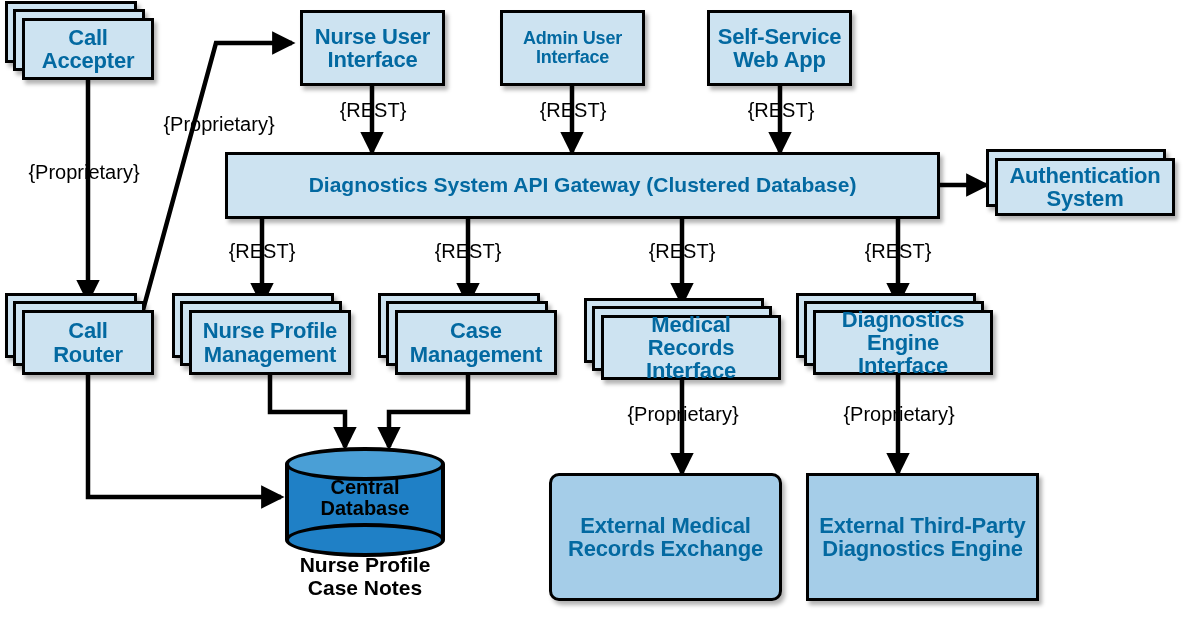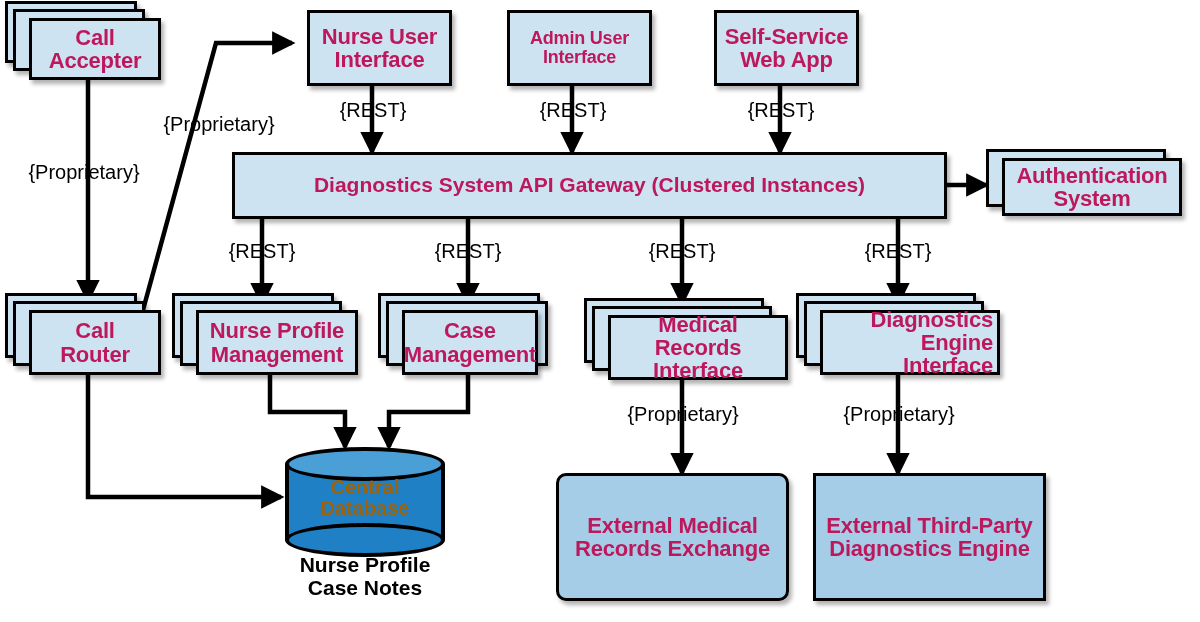--- a/index.html
+++ b/index.html
@@ -14,27 +14,26 @@
 
   
   .node{position:absolute;box-sizing:border-box;}
   .face{
     position:absolute;left:0;top:0;width:100%;height:100%;
     box-sizing:border-box;
     background:#cde3f1;
     border:3px solid #000000;
     display:flex;align-items:center;justify-content:center;
     text-align:center;
-    color:#be185d;
+    color:#0369a1;
     line-height:1.06;
     font-weight:700;
     letter-spacing:-0.2px;
     box-shadow:3px 4px 4px rgba(0,0,0,0.30);
     z-index:3;
-    margin-left:7px;
   }
   .face .txt{padding:0 4px;display:block;}
   
   .layer{
     position:absolute;box-sizing:border-box;
     background:#cde3f1;
     border:3px solid #000000;
     box-shadow:3px 4px 4px rgba(0,0,0,0.30);
   }
   .layer.l1{z-index:2;}
@@ -69,21 +68,21 @@
     box-sizing:border-box;
   }
   .db .cyl-bot{
     position:absolute;left:0;width:100%;height:34px;
     background:#1f80c6;
     border:4px solid #000;border-radius:50%;
     box-sizing:border-box;
   }
   .db .cyl-label{
     position:absolute;left:0;width:100%;
-    text-align:center;color:#a16207;font-weight:700;font-size:20px;
+    text-align:center;color:#000000;font-weight:700;font-size:20px;
     line-height:1.05;z-index:5;
   }
   .db-caption{
     position:absolute;text-align:center;color:#000;
     font-weight:700;font-size:21px;line-height:1.1;
     transform:translateX(-50%);z-index:5;white-space:nowrap;
   }
 </style>
 </head>
 <body>
@@ -144,21 +143,21 @@
   </div>
 
   <div class="node" style="left:707px;top:10px;width:145px;height:76px;">
     <div class="face" style="font-size:22px;">
       <span class="txt">Self-Service<br>Web App</span>
     </div>
   </div>
 
   <div class="node gateway" style="left:225px;top:152px;width:715px;height:67px;">
     <div class="face">
-      <span class="txt">Diagnostics System API Gateway (Clustered Instances)</span>
+      <span class="txt">Diagnostics System API Gateway (Clustered Database)</span>
     </div>
   </div>
 
   <div class="node" style="left:995px;top:158px;width:180px;height:58px;">
     <div class="layer l1" style="left:-9px;top:-9px;width:180px;height:58px;"></div>
     <div class="face" style="font-size:22px;">
       <span class="txt">Authentication<br>System</span>
     </div>
   </div>
 
@@ -171,40 +170,40 @@
   </div>
 
   <div class="node" style="left:189px;top:310px;width:162px;height:65px;">
     <div class="layer l1" style="left:-9px;top:-9px;width:162px;height:65px;"></div>
     <div class="layer l2" style="left:-17px;top:-17px;width:162px;height:65px;"></div>
     <div class="face" style="font-size:22px;">
       <span class="txt">Nurse Profile<br>Management</span>
     </div>
   </div>
 
-  <div class="node" style="left:395px;top:310px;width:136px;height:65px;">
+  <div class="node" style="left:395px;top:310px;width:162px;height:65px;">
     <div class="layer l1" style="left:-9px;top:-9px;width:162px;height:65px;"></div>
     <div class="layer l2" style="left:-17px;top:-17px;width:162px;height:65px;"></div>
     <div class="face" style="font-size:22px;">
       <span class="txt">Case<br>Management</span>
     </div>
   </div>
 
   <div class="node" style="left:601px;top:315px;width:180px;height:65px;">
     <div class="layer l1" style="left:-9px;top:-9px;width:180px;height:65px;"></div>
     <div class="layer l2" style="left:-17px;top:-17px;width:180px;height:65px;"></div>
     <div class="face" style="font-size:22px;">
       <span class="txt">Medical Records<br>Interface</span>
     </div>
   </div>
 
   <div class="node" style="left:813px;top:310px;width:180px;height:65px;">
     <div class="layer l1" style="left:-9px;top:-9px;width:180px;height:65px;"></div>
     <div class="layer l2" style="left:-17px;top:-17px;width:180px;height:65px;"></div>
-    <div class="face" style="font-size:22px;text-align:right;">
+    <div class="face" style="font-size:22px;">
       <span class="txt">Diagnostics<br>Engine Interface</span>
     </div>
   </div>
 
   <div class="node external" style="left:549px;top:473px;width:233px;height:128px;">
     <div class="face" style="font-size:22px;border-radius:10px;">
       <span class="txt">External Medical<br>Records Exchange</span>
     </div>
   </div>
 

